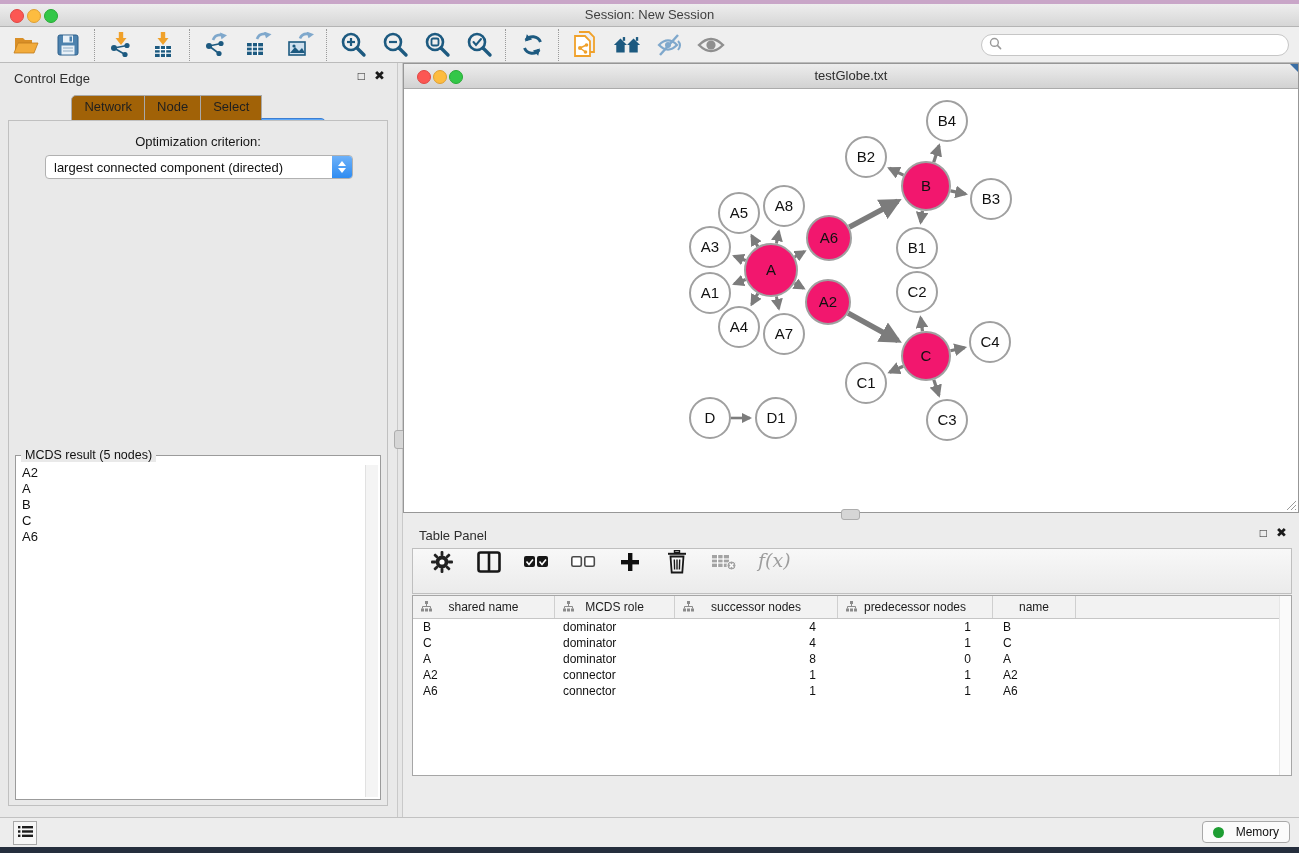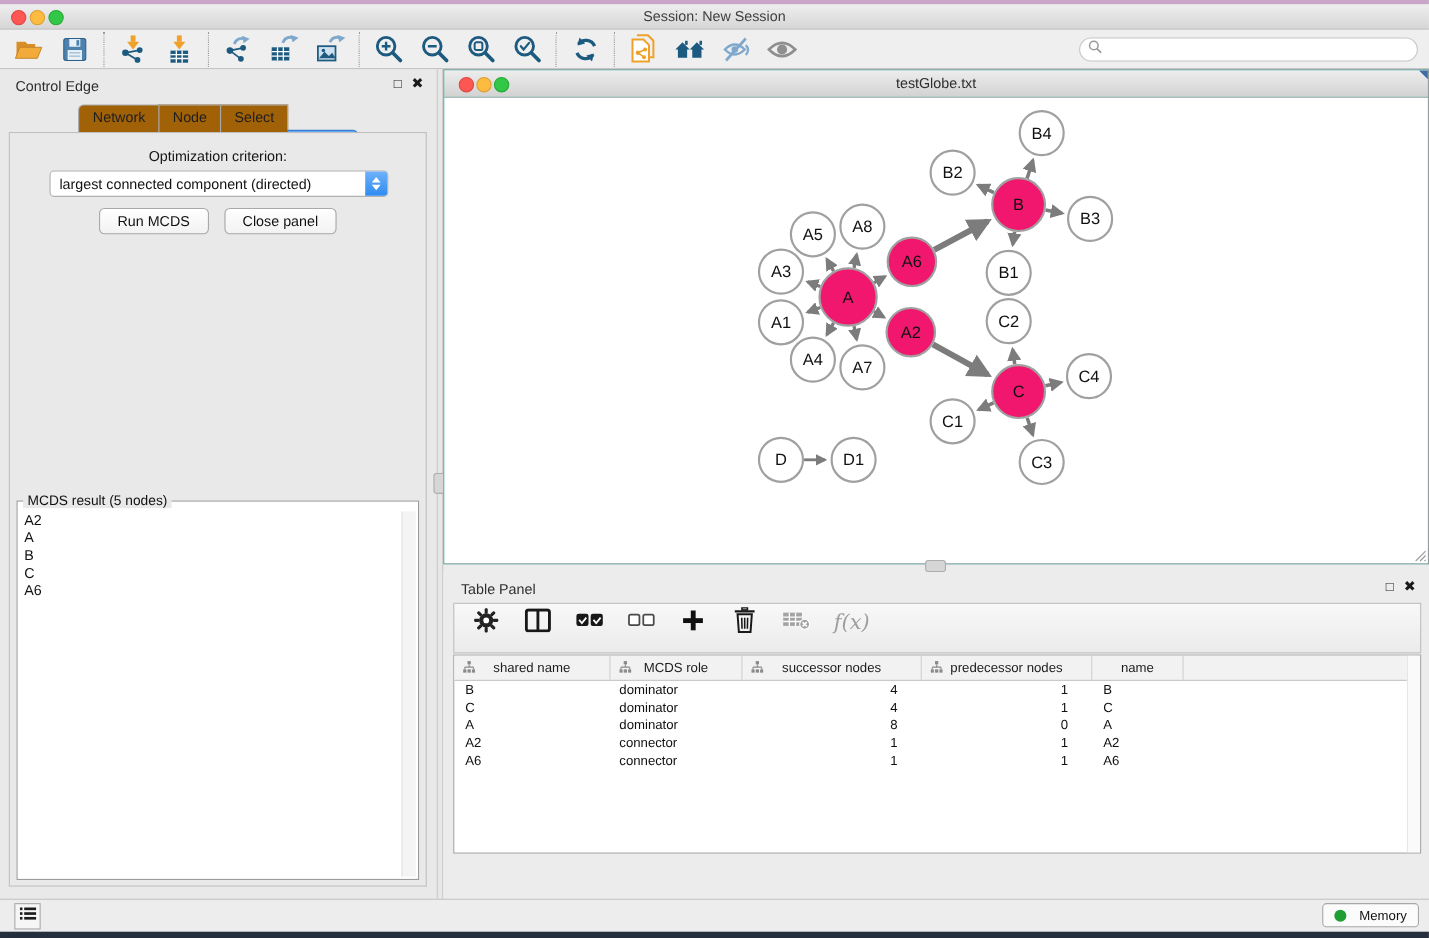--- a/index.html
+++ b/index.html
@@ -81,21 +81,21 @@
   .nw-titlebar .tl.green{left:45px;}
   .nw-title{position:absolute;left:0;right:0;top:4px;text-align:center;font-size:13px;color:#2d2d2d;}
   .nw-canvas{position:absolute;left:0;top:25px;width:894px;height:423px;background:#fff;overflow:hidden;}
   .nw-grip{position:absolute;right:1px;bottom:1px;width:14px;height:14px;}
   .nw-corner{position:absolute;right:0;top:0;width:0;height:0;
     border-left:8px solid transparent;border-top:8px solid #3a6ea5;}
   
   .table-panel{position:absolute;left:403px;top:520px;width:896px;height:298px;background:#ececec;}
   .tp-toolbar{position:absolute;left:9px;right:7px;top:28px;height:46px;
     background:linear-gradient(#f8f8f8,#ebebeb);border:1px solid #bfbfbf;
-    display:flex;align-items:flex-end;gap:21px;padding:16px 16px;box-sizing:border-box;}
+    display:flex;align-items:flex-start;gap:21px;padding:0 16px;box-sizing:border-box;}
   .tp-icon{display:inline-flex;width:26px;height:26px;align-items:center;justify-content:center;cursor:default;}
   .fx-label{font-family:"DejaVu Serif",serif;font-style:italic;font-size:19px;color:#9d9d9d;}
   .tp-table{position:absolute;left:9px;right:7px;top:75px;bottom:42px;background:#fff;
     border:1px solid #a6a6a6;overflow:hidden;}
   .tbl-header{display:flex;height:22px;background:#f2f2f2;border-bottom:1px solid #c6c6c6;}
   .tbl-hcell{position:relative;display:flex;align-items:center;justify-content:center;
     font-size:12px;color:#1c1c1c;border-right:1px solid #cfcfcf;box-sizing:border-box;}
   .tbl-hcell .hicon{position:absolute;left:8px;top:5px;}
   .tbl-row{display:flex;height:16px;align-items:center;}
   .tbl-cell{font-size:12px;color:#101010;box-sizing:border-box;white-space:nowrap;overflow:hidden;}
@@ -311,24 +311,20 @@
       </div>
     </div>
   <div class="cp-content">
     <div class="opt-label">Optimization criterion:</div>
     <div class="cp-select">
       <span class="sel-text">largest connected component (directed)</span>
       <span class="spinner">
           <span class="up"></span>
           <span class="down"></span>
         </span>
-    </div>
-    <div class="cp-buttons">
-      <button class="push-btn">Run MCDS</button>
-      <button class="push-btn">Close panel</button>
     </div>
     <div class="result-box">
       <span class="result-title">MCDS result (5 nodes)</span>
       <div class="result-list" id="result-list">
           <div class="result-item">A2</div>
           <div class="result-item">A</div>
           <div class="result-item">B</div>
           <div class="result-item">C</div>
           <div class="result-item">A6</div>
         </div>

